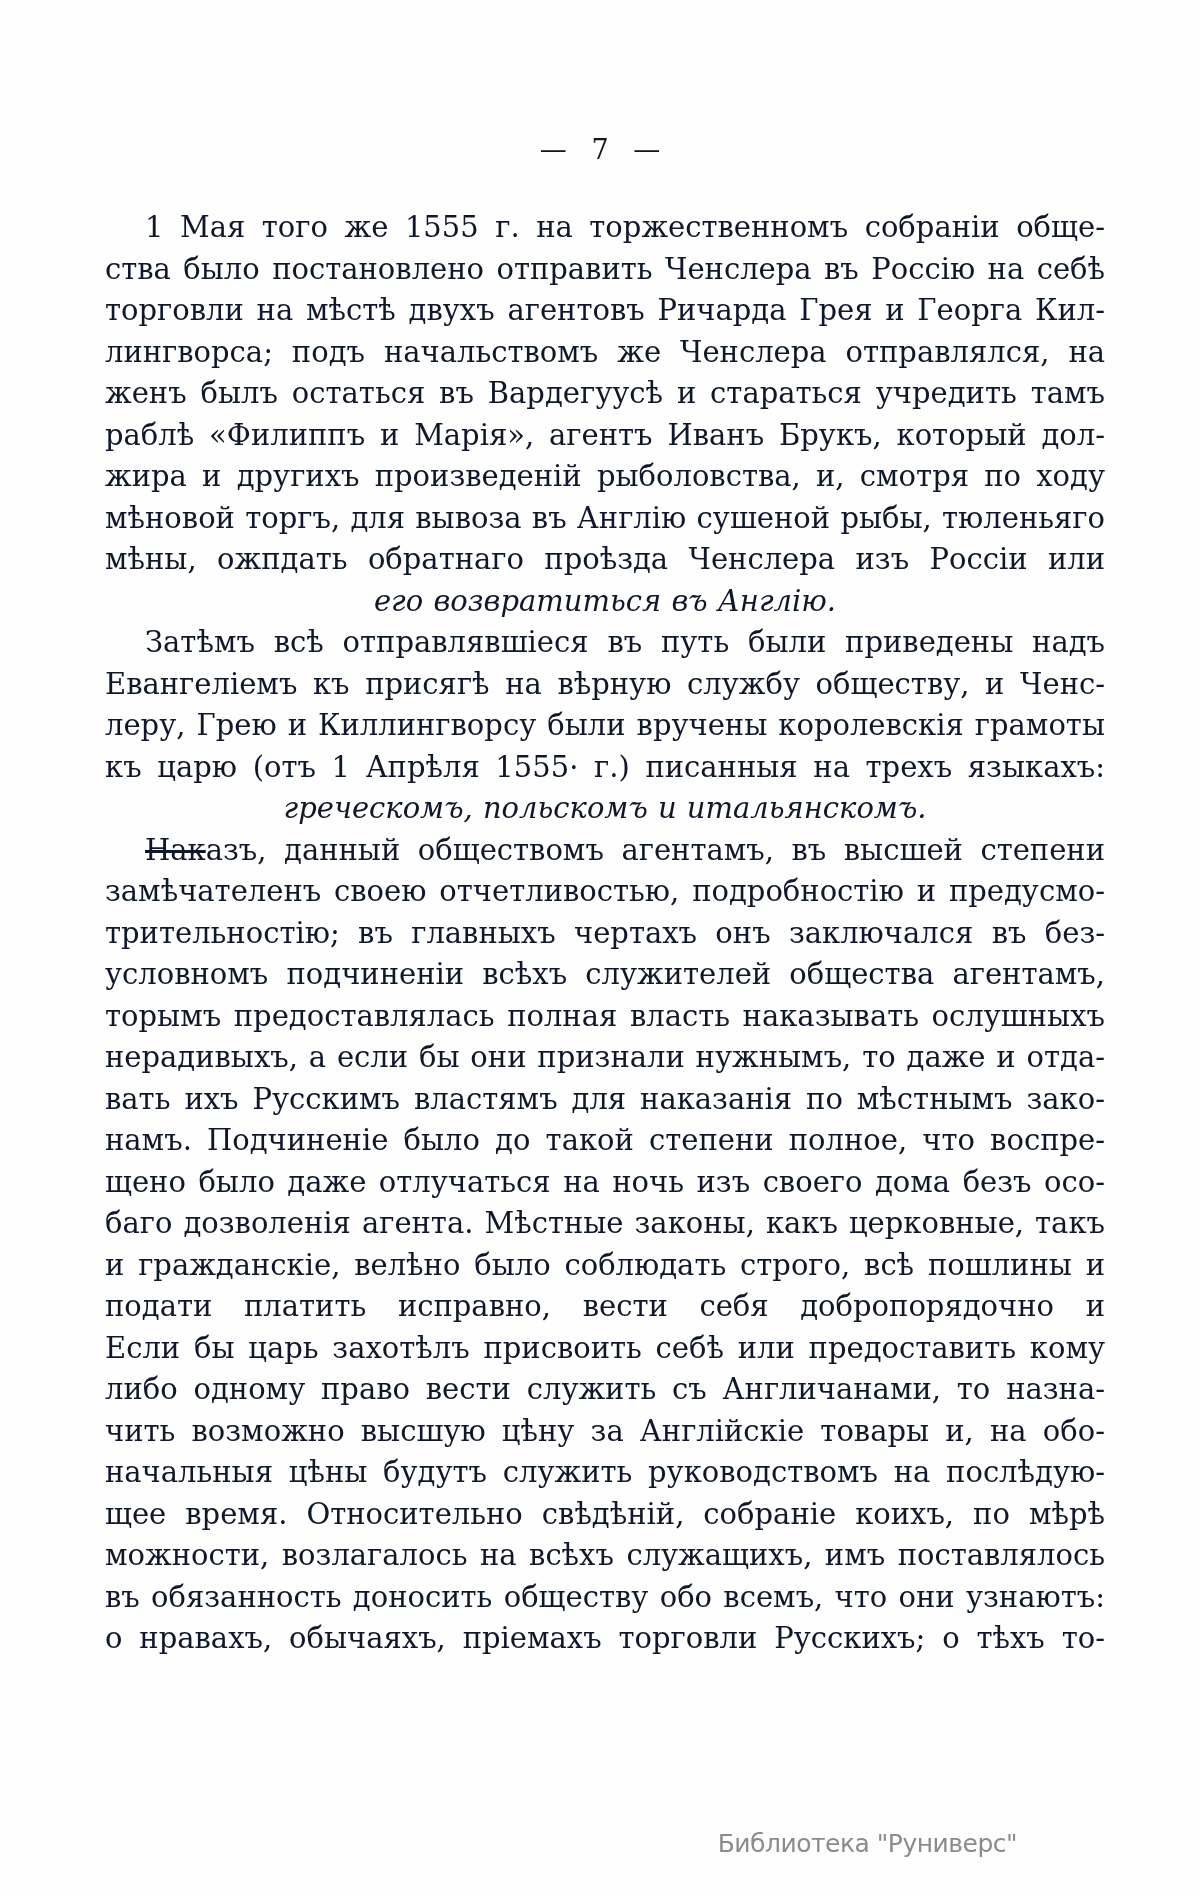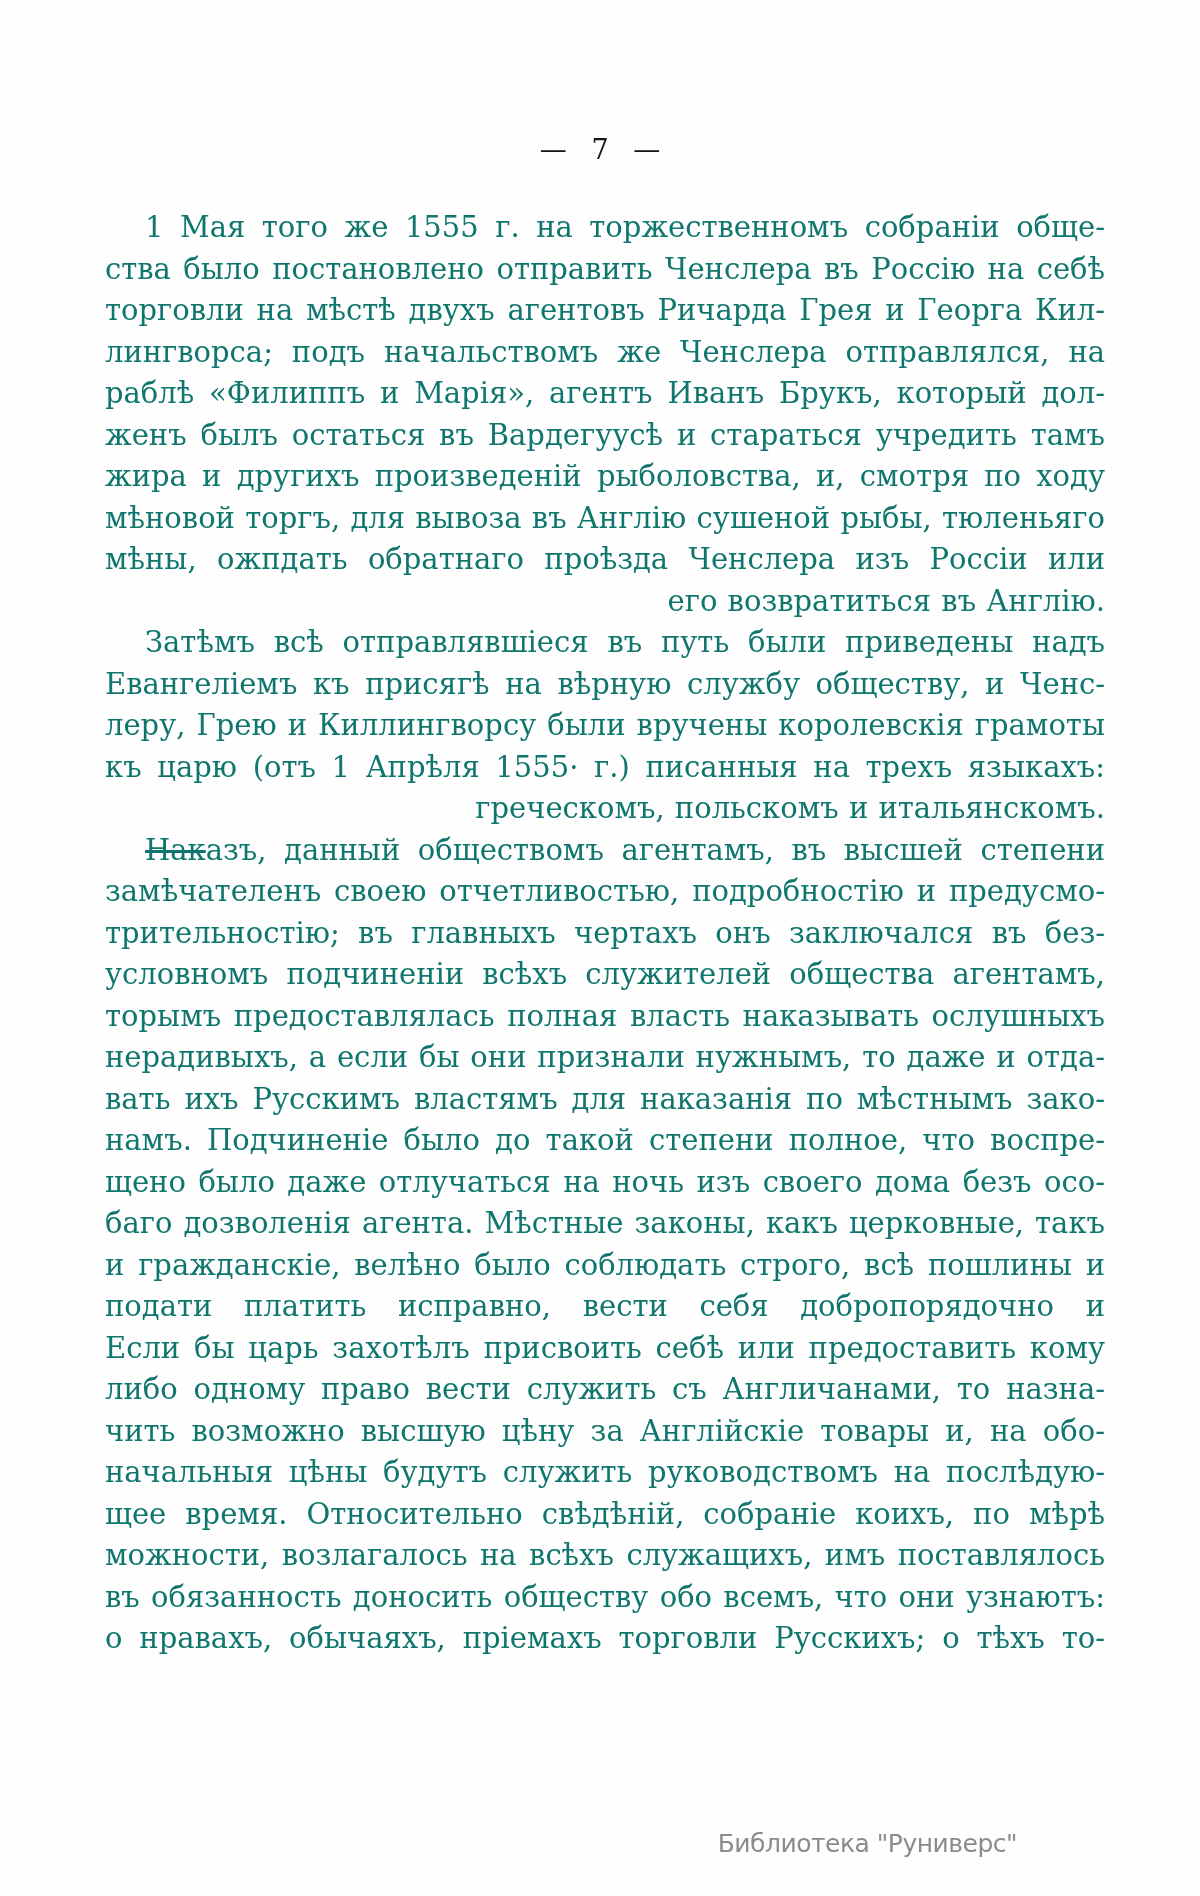--- a/index.html
+++ b/index.html
@@ -35,32 +35,33 @@
     top: 207px;
     left: 105px;
     width: 1000px;
   }
   .line {
     font-size: 29px;
     line-height: 41.5px;
     height: 41.5px;
     overflow: hidden;
     text-align: justify;
-    color: #0f766e;
+    color: #0f172a;
     word-spacing: 1px;
   }
   
   .line::after {
     content: "";
     display: inline-block;
     width: 100%;
     height: 0;
   }
   .line.noj {
-    text-align: right;
+    text-align: center;
+    font-style: italic;
   }
   .line.noj::after {
     content: none;
   }
   .line.indent {
     text-indent: 40px;
   }
   .struck {
     text-decoration: line-through;
     text-decoration-thickness: 3px;
@@ -82,22 +83,22 @@
 <div class="page">
 
   <div class="page-header">— 7 —</div>
 
   <div class="textblock">
 
     <div class="line indent">1 Мая того же 1555 г. на торжественномъ собраніи обще-</div>
     <div class="line">ства было постановлено отправить Ченслера въ Россію на себѣ</div>
     <div class="line">торговли на мѣстѣ двухъ агентовъ Ричарда Грея и Георга Кил-</div>
     <div class="line">лингворса; подъ начальствомъ же Ченслера отправлялся, на ко-</div>
+    <div class="line">женъ былъ остаться въ Вардегуусѣ и стараться учредить тамъ</div>
     <div class="line">раблѣ «Филиппъ и Марія», агентъ Иванъ Брукъ, который дол-</div>
-    <div class="line">женъ былъ остаться въ Вардегуусѣ и стараться учредить тамъ</div>
     <div class="line">жира и другихъ произведеній рыболовства, и, смотря по ходу</div>
     <div class="line">мѣновой торгъ, для вывоза въ Англію сушеной рыбы, тюленьяго</div>
     <div class="line">мѣны, ожпдать обратнаго проѣзда Ченслера изъ Россіи или прежде</div>
     <div class="line noj">его возвратиться въ Англію.</div>
 
     <div class="line indent">Затѣмъ всѣ отправлявшіеся въ путь были приведены надъ</div>
     <div class="line">Евангеліемъ къ присягѣ на вѣрную службу обществу, и Ченс-</div>
     <div class="line">леру, Грею и Киллингворсу были вручены королевскія грамоты</div>
     <div class="line">къ царю (отъ 1 Апрѣля 1555· г.) писанныя на трехъ языкахъ:</div>
     <div class="line noj">греческомъ, польскомъ и итальянскомъ.</div>

